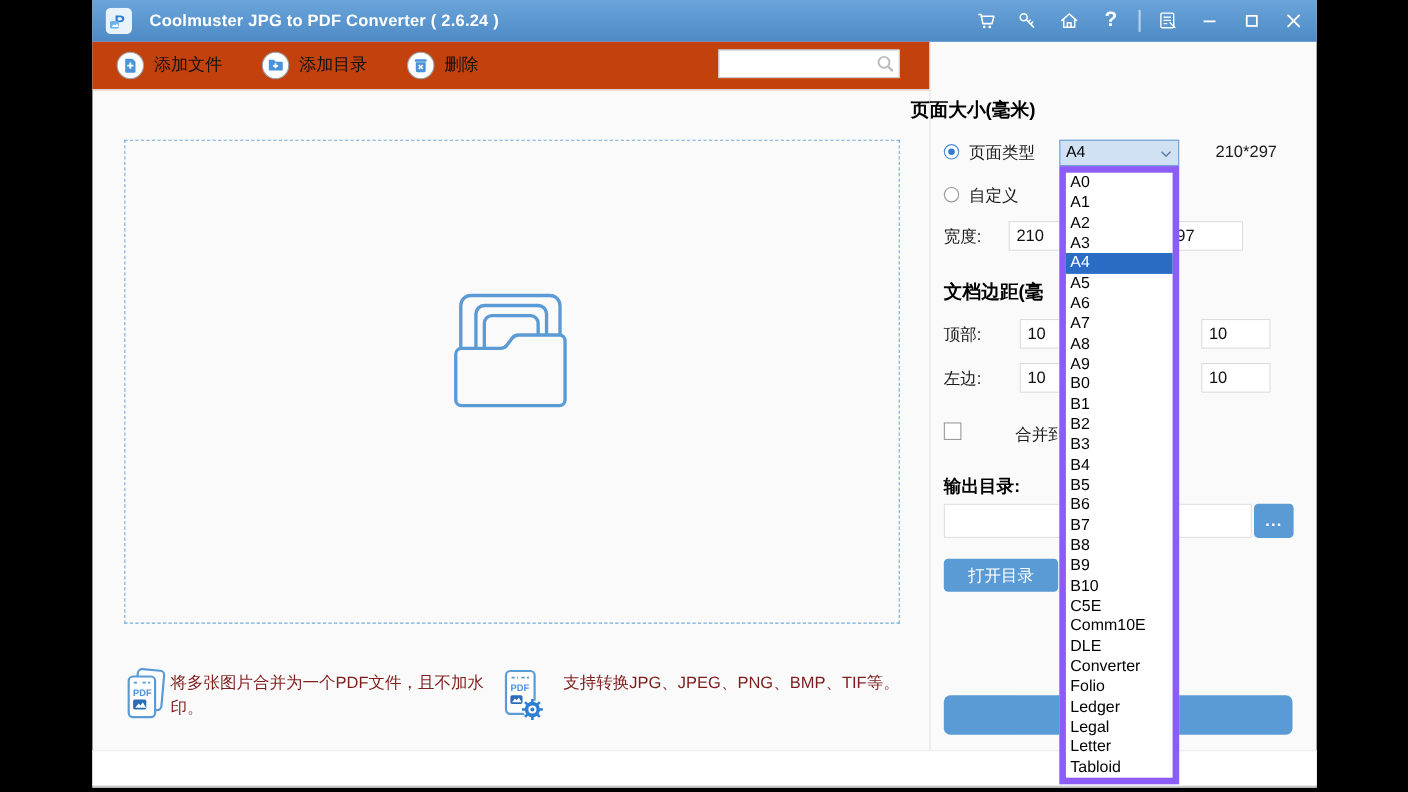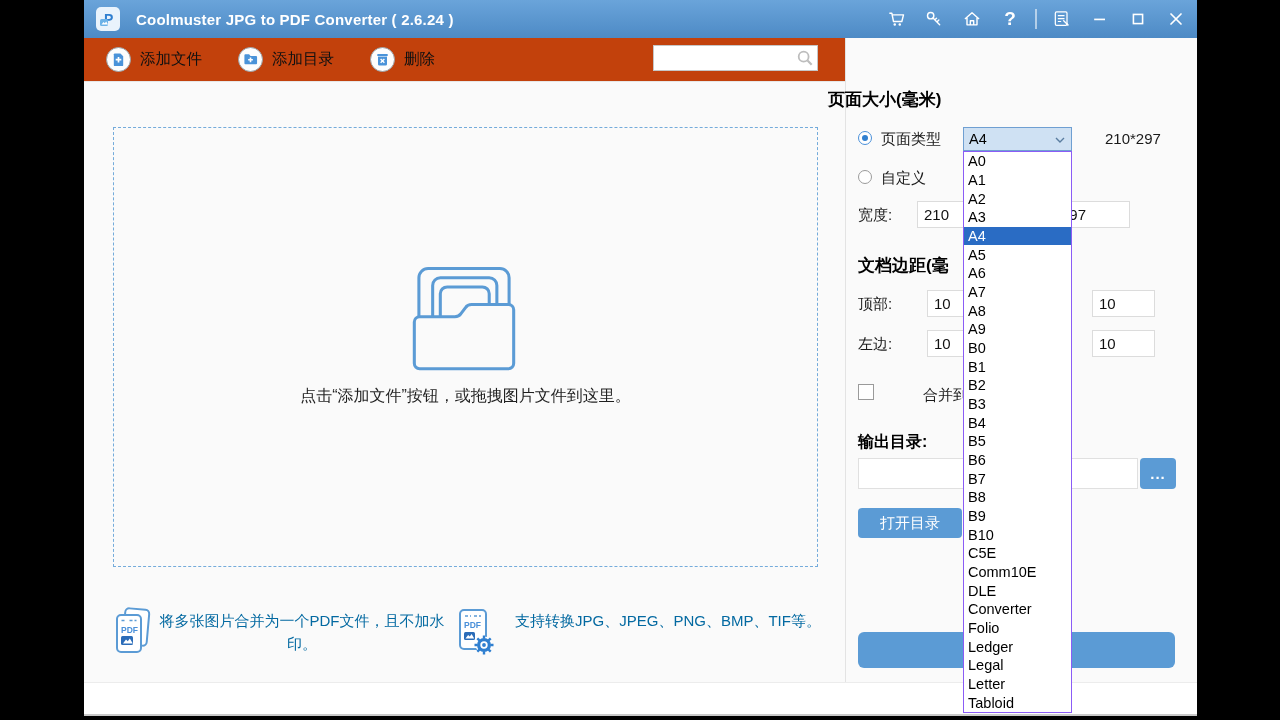--- a/index.html
+++ b/index.html
@@ -47,21 +47,21 @@
   
   .dropzone{
     position:absolute;left:29px;top:127px;width:705px;height:440px;
     border:1.5px dashed #74abdb;box-sizing:border-box;
   }
   .folder-svg{position:absolute;left:321px;top:264px;width:118px;height:107px;}
   .drop-hint{position:absolute;left:29px;top:386px;width:705px;text-align:center;
     font-size:16px;color:#1f1f1f;}
   
   .tip-icon{position:absolute;width:36px;height:50px;}
-  .tip-text{position:absolute;font-size:15px;line-height:23px;color:#0369a1;text-align:center;}
+  .tip-text{position:absolute;font-size:15px;line-height:23px;color:#7f1d1d;}
   
   .footer{position:absolute;left:0;top:682px;width:1113px;height:32px;background:#fff;
     border-top:1px solid #ececec;box-sizing:border-box;}
   
   .v-divider{position:absolute;left:761px;top:38px;width:1px;height:644px;background:#e3e3e3;}
   .sb-heading{position:absolute;font-size:17px;font-weight:bold;color:#000;}
   .sb-label{position:absolute;font-size:15px;color:#1a1a1a;}
   .radio{position:absolute;width:14px;height:14px;border-radius:50%;background:#fff;box-sizing:border-box;cursor:pointer;}
   .radio.on{border:1.5px solid #4a90d9;}
   .radio.on::after{content:'';position:absolute;left:2.5px;top:2.5px;width:6px;height:6px;border-radius:50%;background:#2f7fd0;}
@@ -79,21 +79,21 @@
   .checkbox{position:absolute;left:774px;top:384px;width:16px;height:16px;background:#fff;
     border:1px solid #9a9a9a;box-sizing:border-box;cursor:pointer;}
   .blue-btn{
     position:absolute;background:#5b9bd5;color:#fff;border:none;border-radius:4px;
     font-size:15px;display:flex;align-items:center;justify-content:center;cursor:pointer;
     font-family:inherit;
   }
   
   .dropdown{
     position:absolute;left:879px;top:151px;width:109px;height:562px;
-    background:#fff;border:1px solid #8b5cf6;box-sizing:border-box;
+    background:#fff;border:6px solid #8b5cf6;box-sizing:border-box;
     display:flex;flex-direction:column;z-index:40;
   }
   .dd-item{flex:1;display:flex;align-items:center;padding-left:4px;font-size:14.5px;color:#000;cursor:pointer;}
   .dd-item.sel{background:#2a6cc4;color:#fff;}
 </style>
 </head>
 <body>
 
 <div id="window">
 
@@ -196,21 +196,20 @@
 
   <div class="dropzone"></div>
   <svg class="folder-svg" viewBox="0 0 150 140">
     <g fill="#fafafa" stroke="#5b9bd5" stroke-width="4" stroke-linejoin="round">
       <rect x="16" y="6" width="118" height="86" rx="12"></rect>
       <rect x="34" y="18" width="84" height="70" rx="10"></rect>
       <rect x="44" y="30" width="64" height="56" rx="9"></rect>
       <path d="M10 130v-54c0-4 3-7 7-7h46c4 0 6-1 8-4l6-8c2-3 4-4 8-4h48c4 0 7 3 7 7v70c0 4-3 7-7 7H17c-4 0-7-3-7-7z"></path>
     </g>
   </svg>
-  <div class="drop-hint">点击“添加文件”按钮，或拖拽图片文件到这里。</div>
 
   <svg class="tip-icon" style="left:31px;top:606px;" viewBox="0 0 36 48">
     <rect x="9" y="2" width="24" height="36" rx="4" fill="#fff" stroke="#5b9bd5" stroke-width="2" transform="rotate(5 21 20)"></rect>
     <rect x="2" y="8" width="24" height="37" rx="4" fill="#fff" stroke="#5b9bd5" stroke-width="2"></rect>
     <path d="M6.5 13.5h5M14.5 13.5h7" stroke="#5b9bd5" stroke-width="1.5" stroke-dasharray="3 2"></path>
     <text x="6" y="26" font-size="8.5" font-weight="bold" fill="#4a90d9" font-family="Liberation Sans,sans-serif">PDF</text>
     <rect x="6" y="29" width="12" height="9" rx="1.5" fill="#2b6cb8"></rect>
     <path d="M8 36.5l3-4 1.8 1.8 2-2.8 3 5z" fill="#fff"></path>
   </svg>
   <div class="tip-text" style="left:71px;top:609px;width:294px;">将多张图片合并为一个PDF文件，且不加水印。</div>

